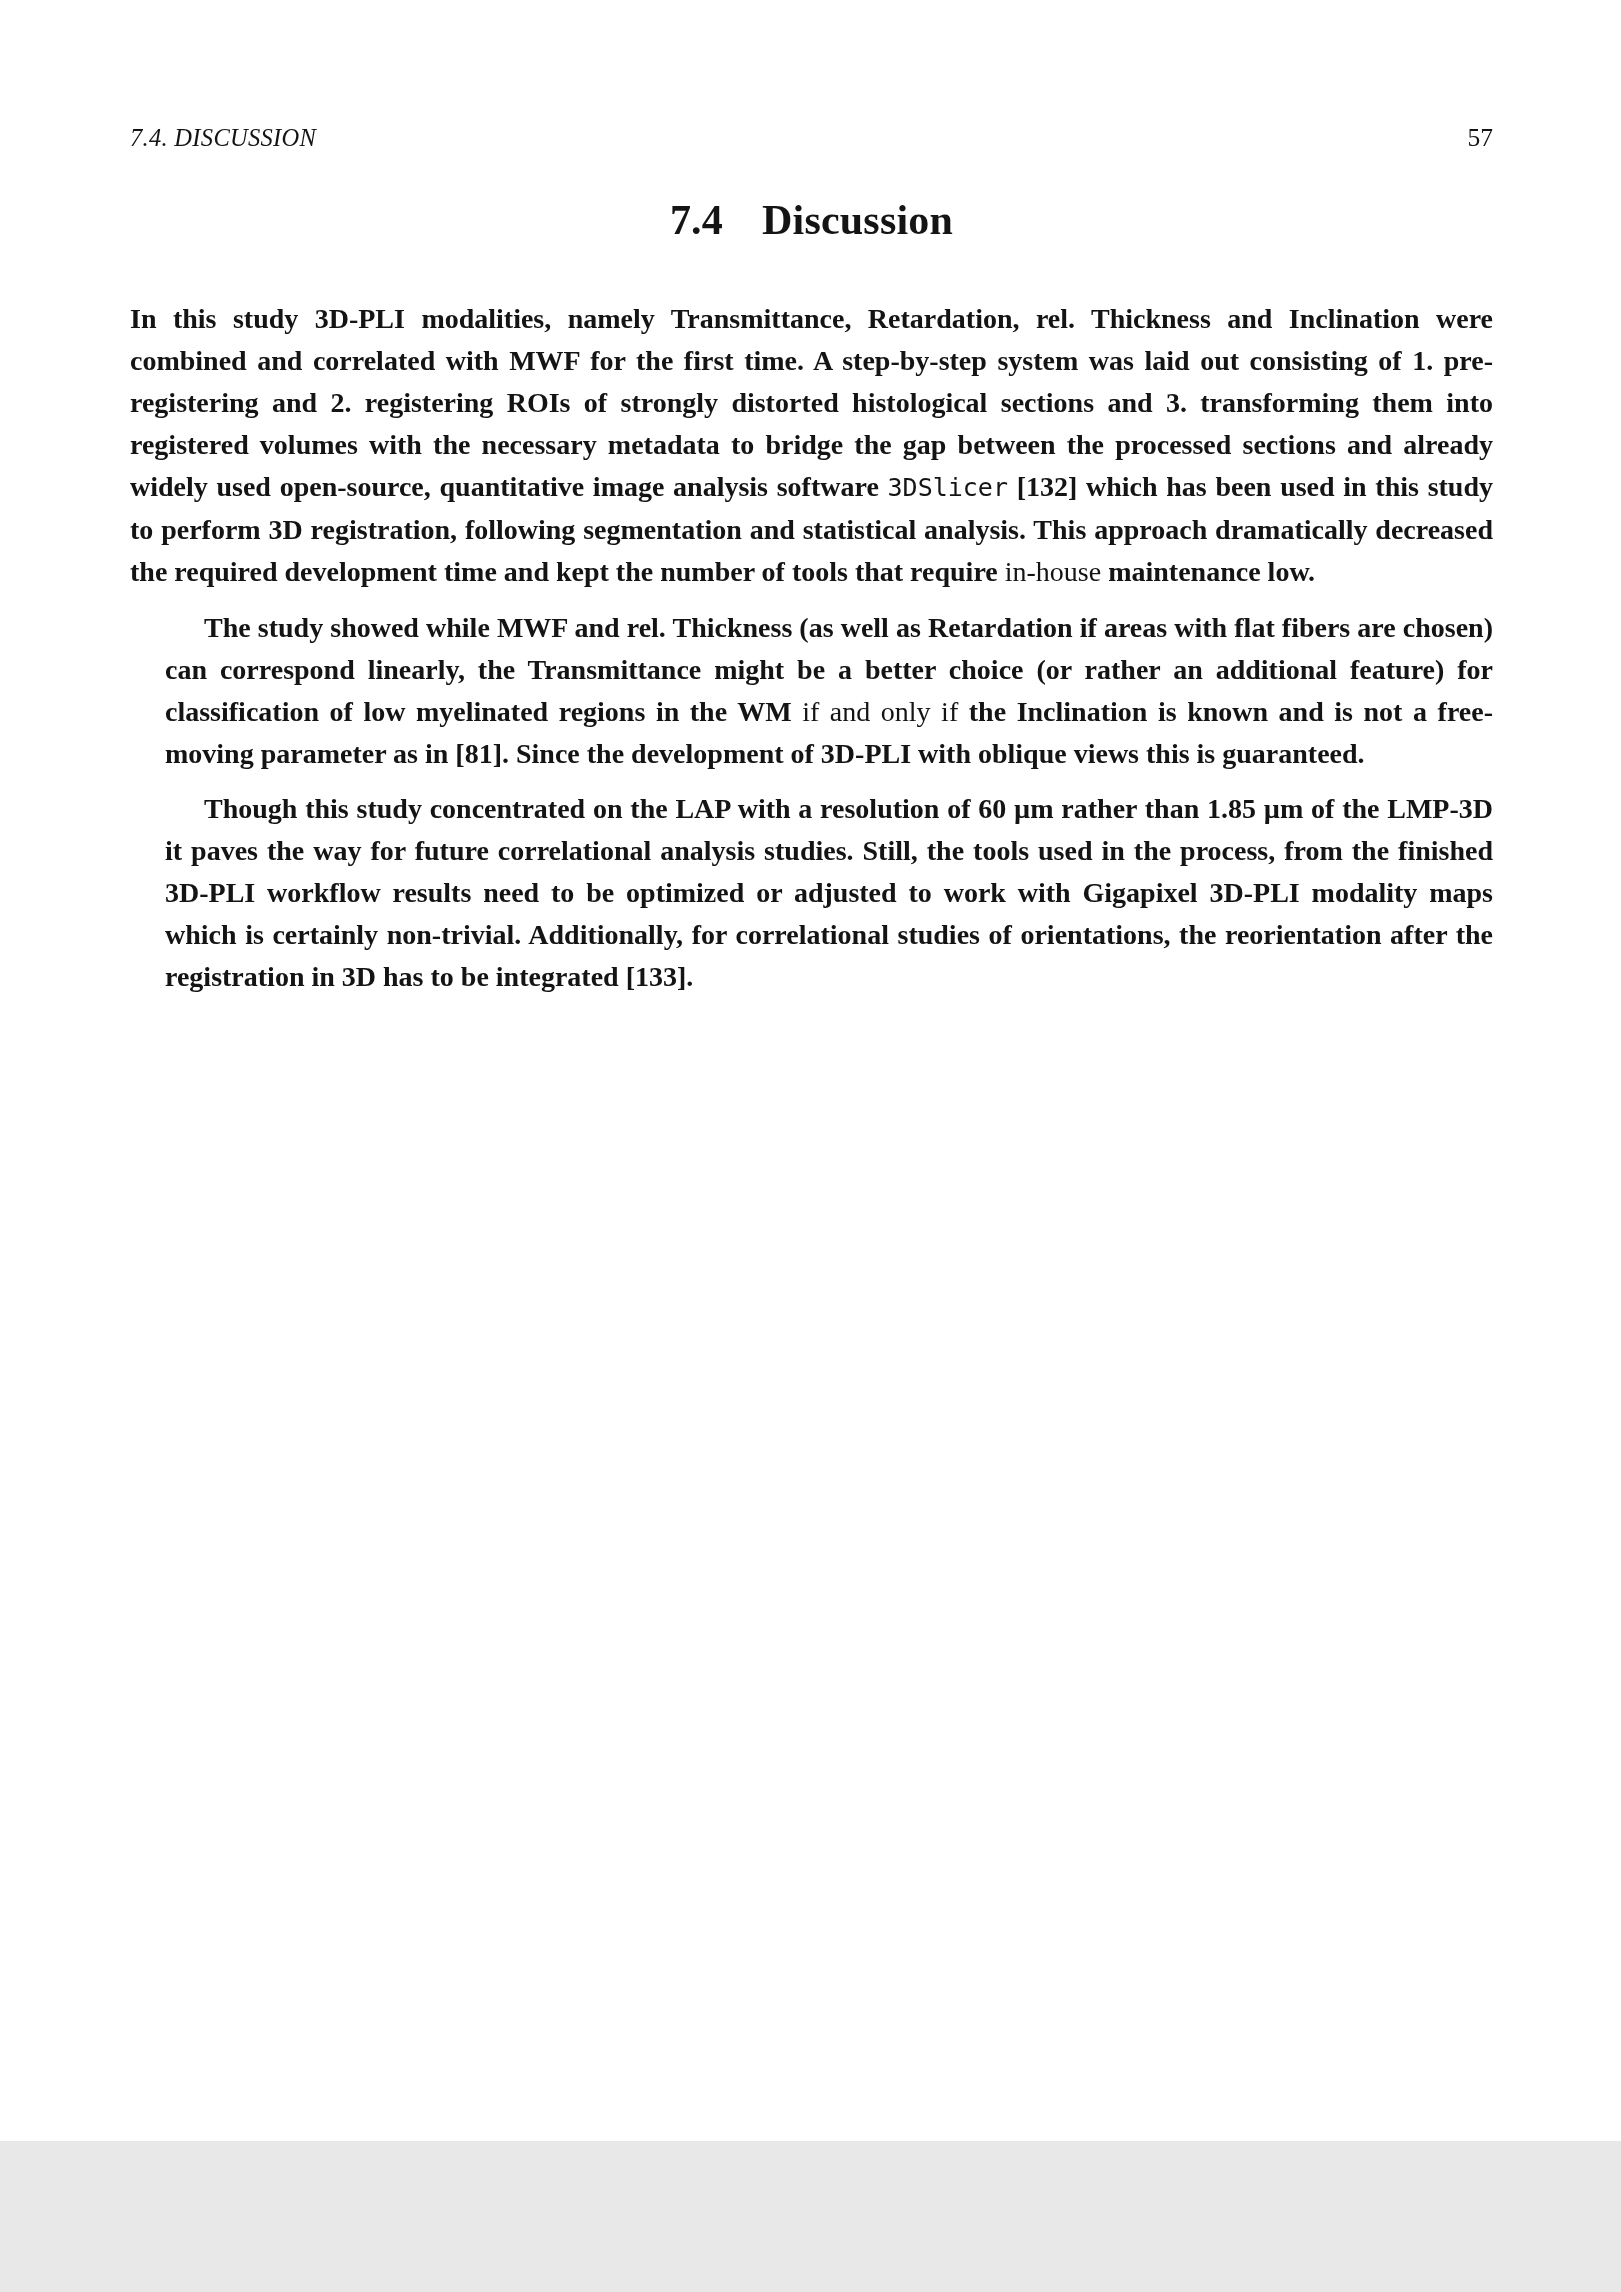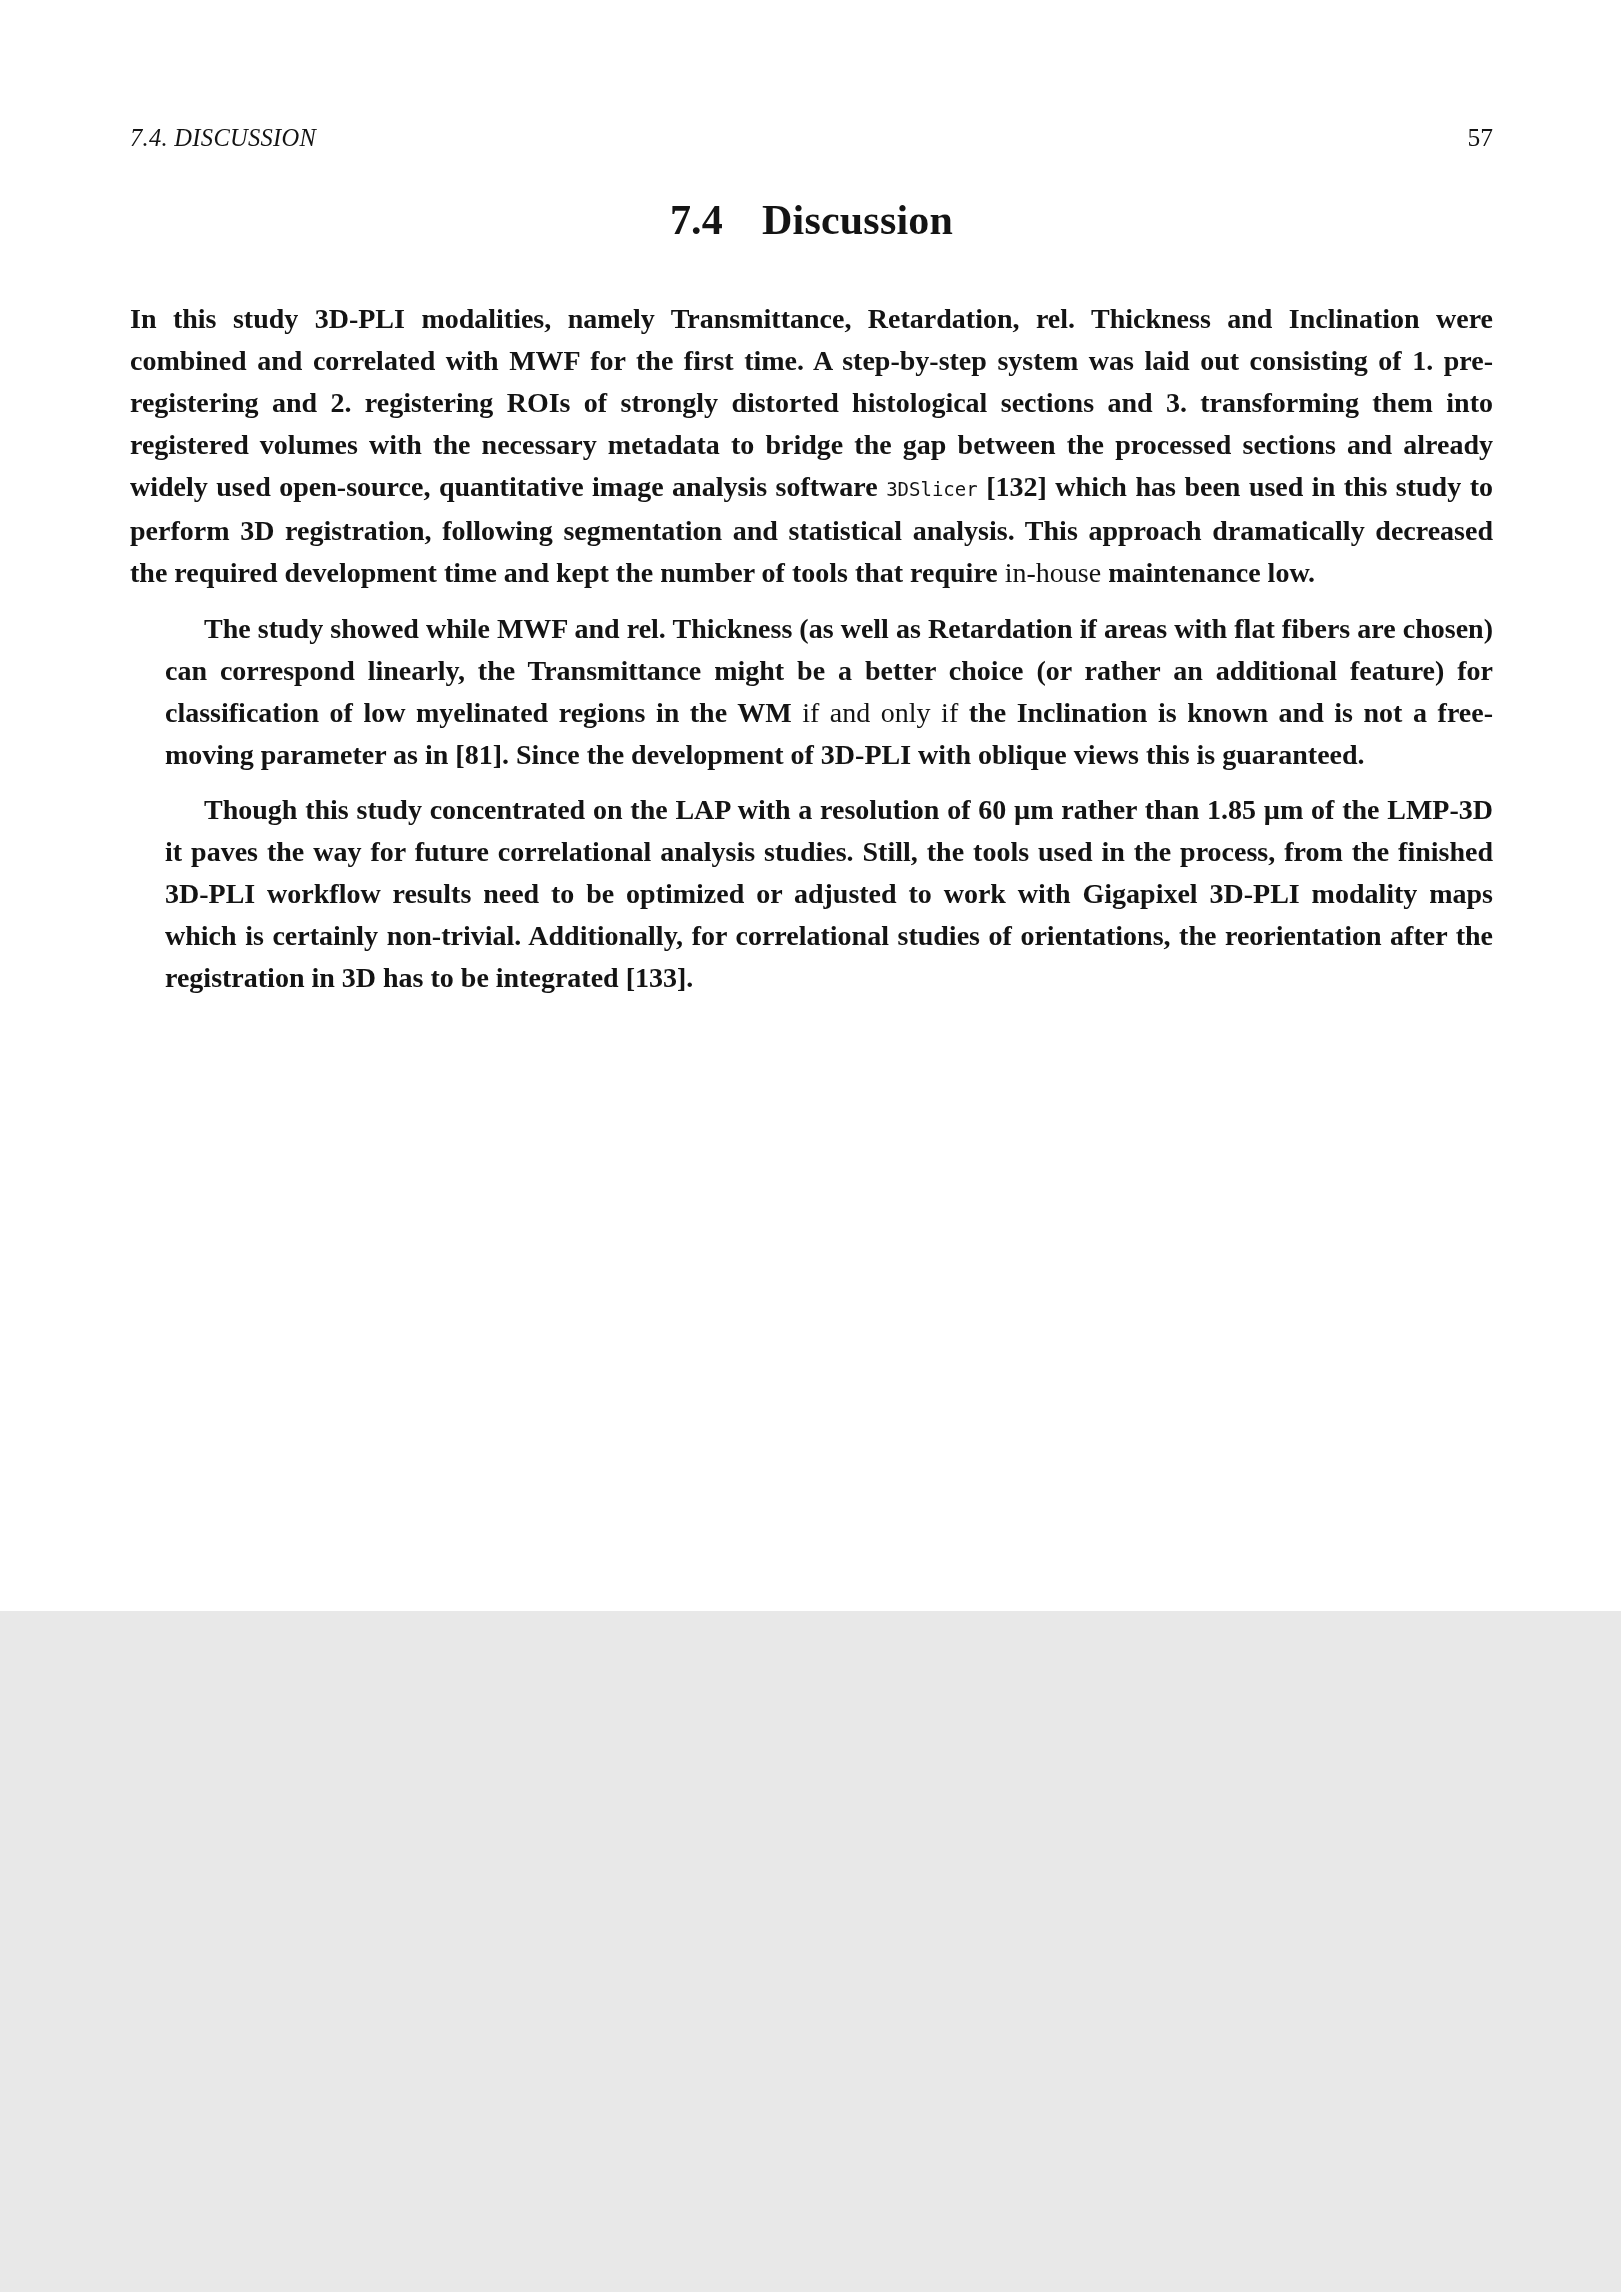--- a/index.html
+++ b/index.html
@@ -3,21 +3,21 @@
 <meta charset="utf-8">
 <style>
   html, body {
     margin: 0;
     padding: 0;
     background: #e8e8e8;
   }
   .page {
     position: relative;
     width: 1621px;
-    height: 1611px;
+    height: 2141px;
     margin: 0 auto;
     background: #ffffff;
     box-sizing: border-box;
     padding: 123px 128px 0 130px;
     font-family: "Liberation Serif", "DejaVu Serif", serif;
     color: #141414;
     overflow: hidden;
   }
   .running-header {
     display: flex;
@@ -53,21 +53,21 @@
   }
   .body-copy p.body-para.indent {
     text-indent: 39px;
     margin-left: 35px;
   }
   .run-n { font-style: normal; font-weight: 700; }
   .run-b { font-weight: 700; }
   .run-i { }
   .run-m {
     font-family: "DejaVu Sans Mono", "Liberation Mono", monospace;
-    font-size: 19px;
+    font-size: 25px;
   }
 </style>
 </head>
 <body>
 
 <div class="page">
 
   <div class="running-header">
     <span class="section-label">7.4. DISCUSSION</span>
     <span class="page-number">57</span>

